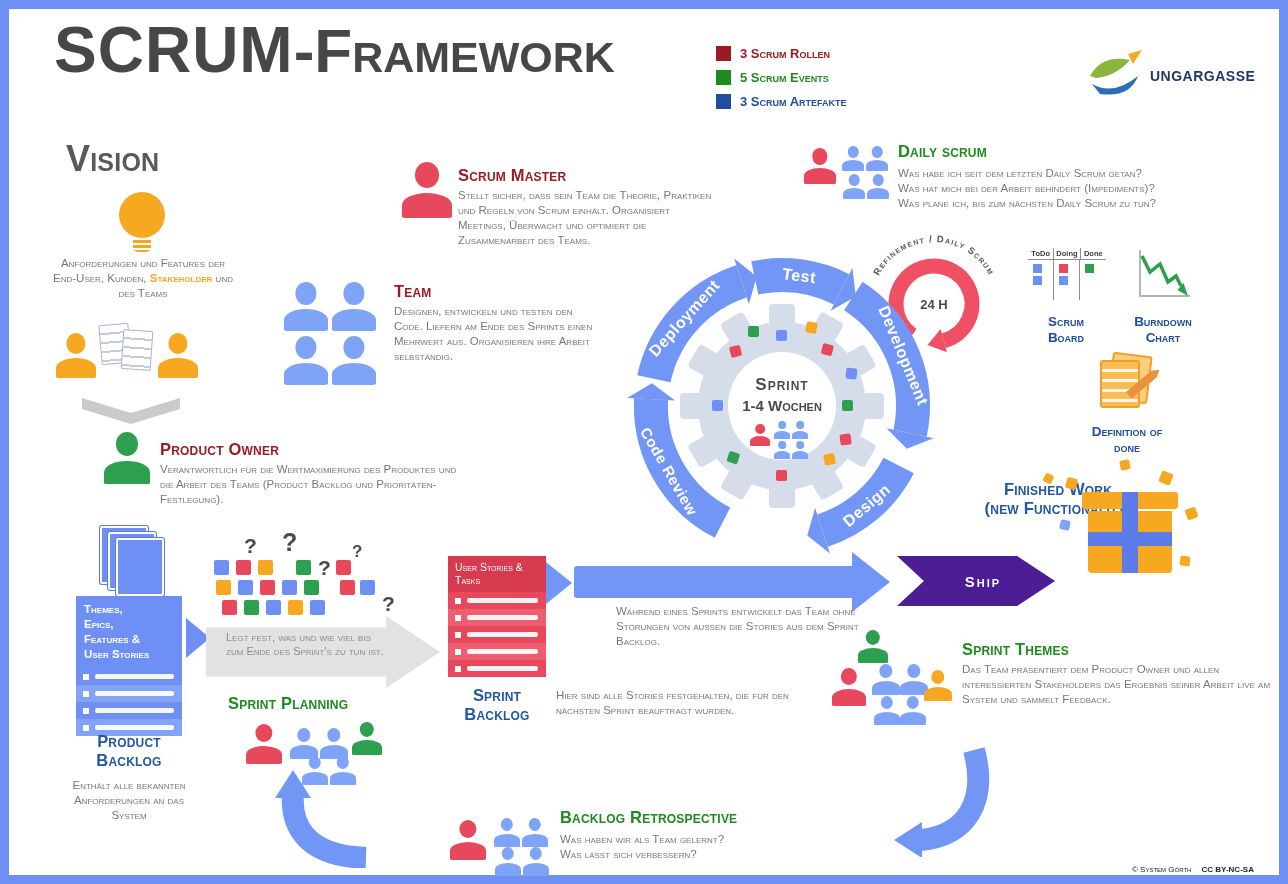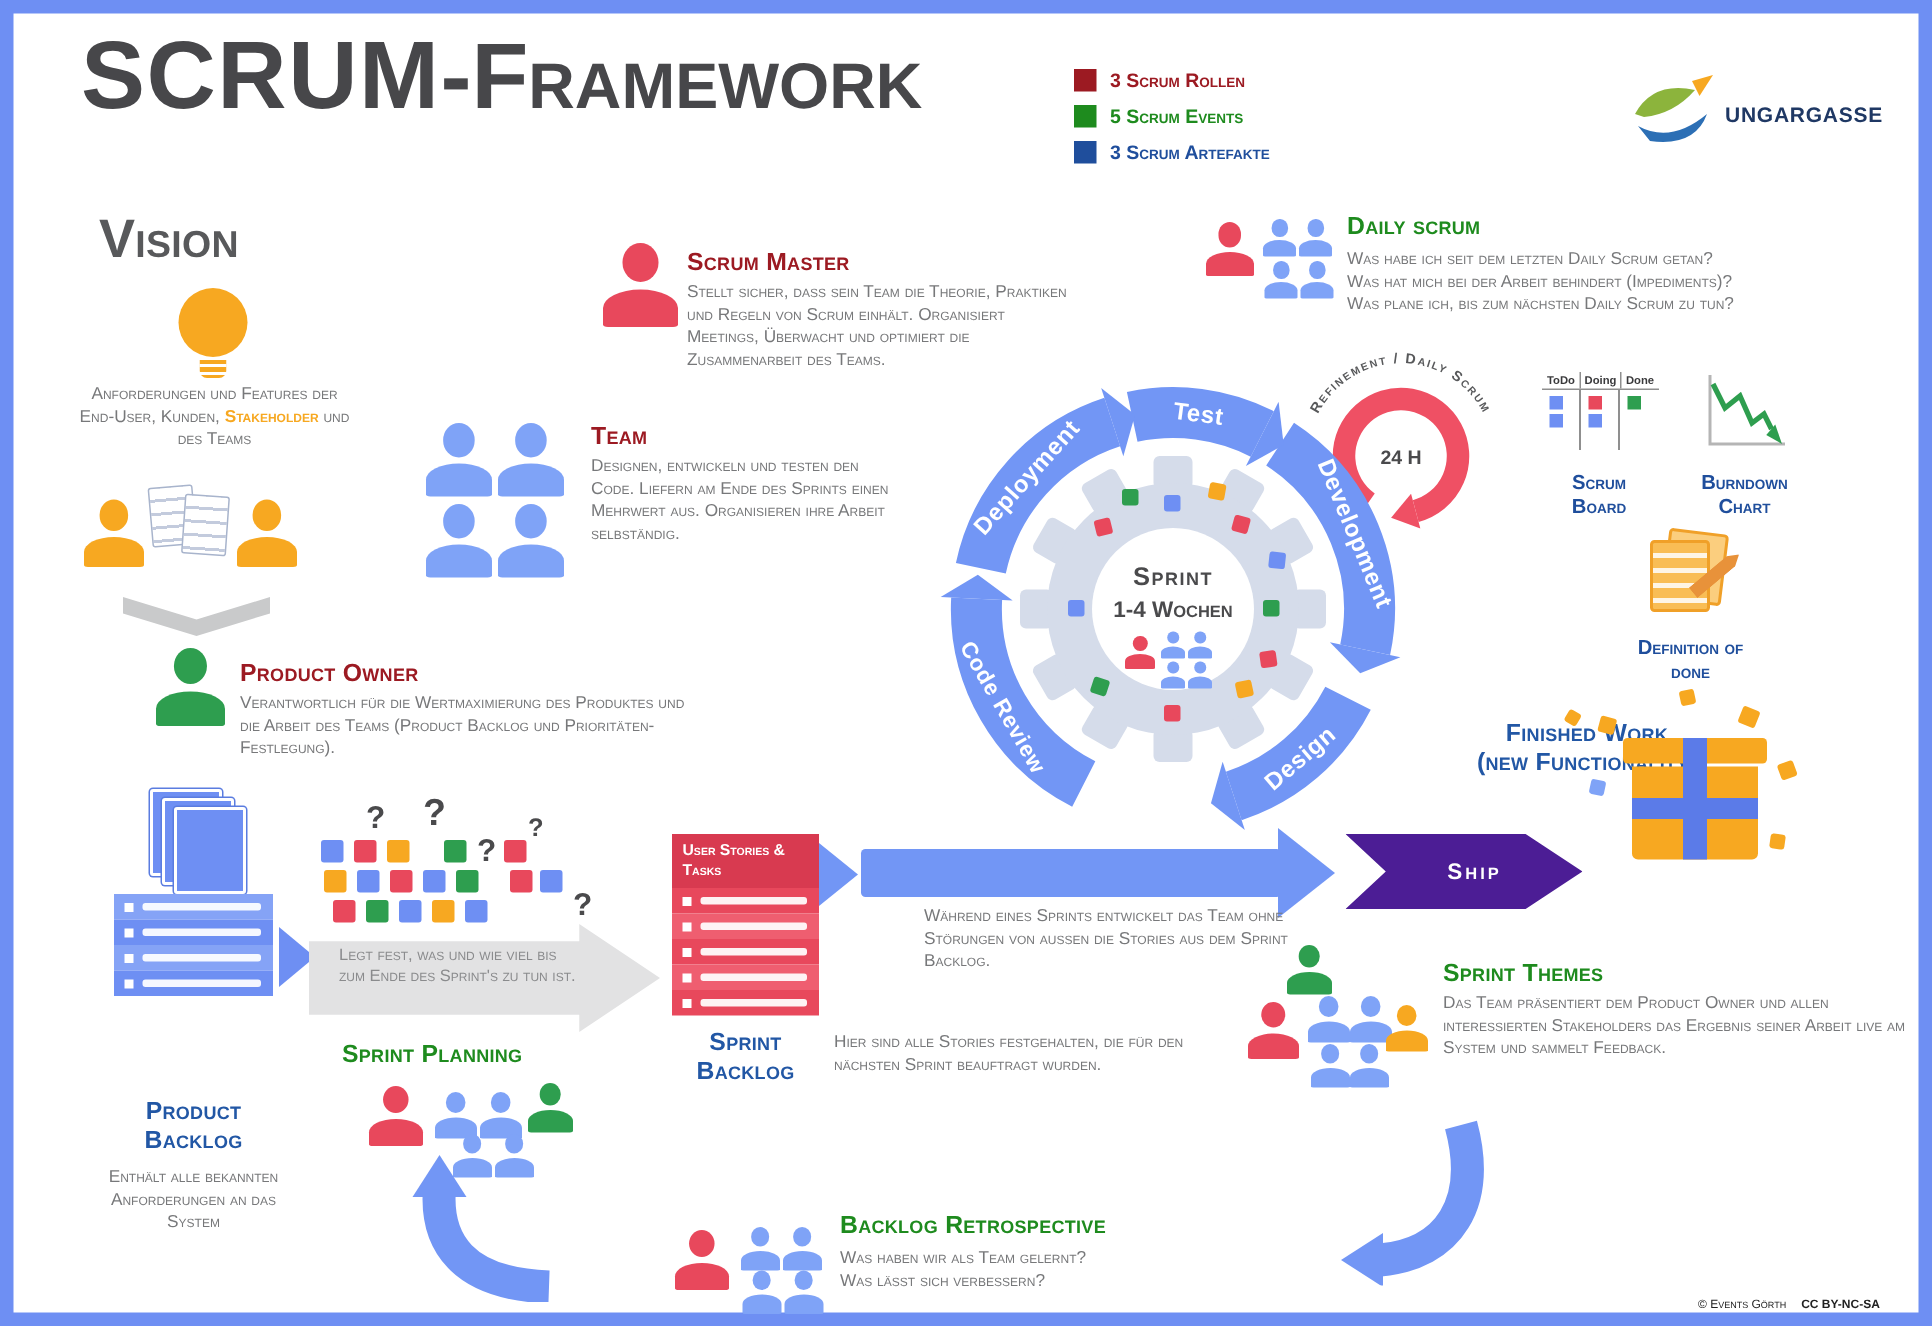--- a/index.html
+++ b/index.html
@@ -50,21 +50,21 @@
   .pbbox{position:absolute;left:76px;top:596px;width:106px;font-variant:small-caps}
   .pbhead{background:#6E8FF3;color:#fff;font-weight:bold;font-size:11.5px;line-height:1.3;padding:6px 8px}
   .pbhead span{display:block}
   .lrow{height:17px;position:relative;background:#6E8FF3}
   .lrow:nth-child(odd){background:#85A3F6}
   .lrow::before{content:"";position:absolute;left:7px;top:6px;width:6px;height:6px;background:#fff}
   .lrow::after{content:"";position:absolute;left:19px;top:6px;right:8px;height:5px;background:rgba(255,255,255,.93);border-radius:2px}
 
   
   .sbbox{position:absolute;left:448px;top:556px;width:98px;font-variant:small-caps}
-  .sbhead{background:#D83A50;color:#fff;font-weight:bold;font-size:10.5px;line-height:1.25;padding:5px 7px}
+  .sbhead{background:#D83A50;color:#fff;font-weight:normal;font-size:10.5px;line-height:1.25;padding:5px 7px}
   .rrow{height:17px;position:relative;background:#E8485C}
   .rrow:nth-child(odd){background:#EF5E70}
   .rrow::before{content:"";position:absolute;left:7px;top:6px;width:6px;height:6px;background:#fff}
   .rrow::after{content:"";position:absolute;left:19px;top:6px;right:8px;height:5px;background:rgba(255,255,255,.93);border-radius:2px}
 
   
   .gray-arrow{position:absolute;left:206px;top:616px;width:234px;height:72px;background:#E2E2E3;
       clip-path:polygon(0 16%,77% 16%,77% 0,100% 50%,77% 100%,77% 84%,0 84%)}
   .gray-arrow-text{position:absolute;left:20px;top:14px;width:164px;font-size:11px;line-height:1.3;color:#8A8B8D;font-variant:small-caps}
   .tri-r{position:absolute;width:0;height:0}
@@ -305,20 +305,26 @@
   <span class="sq" style="left:1160px;top:472px;width:12px;height:12px;background:#F7A821;transform:rotate(22deg)"></span>
   <span class="sq" style="left:1186px;top:508px;width:11px;height:11px;background:#F7A821;transform:rotate(-20deg)"></span>
   <span class="sq" style="left:1060px;top:520px;width:10px;height:10px;background:#7FA3F7;transform:rotate(12deg)"></span>
   <span class="sq" style="left:1044px;top:474px;width:9px;height:9px;background:#F7A821;transform:rotate(30deg)"></span>
   <span class="sq" style="left:1180px;top:556px;width:10px;height:10px;background:#F7A821;transform:rotate(8deg)"></span>
 
   <div class="stackdoc" style="left:100px;top:526px"></div>
   <div class="stackdoc" style="left:108px;top:532px"></div>
   <div class="stackdoc" style="left:116px;top:538px"></div>
   <div class="pbbox">
+    <div class="pbhead">
+      <span>Themes,</span>
+      <span>Epics,</span>
+      <span>Features &amp;</span>
+      <span>User Stories</span>
+    </div>
     <div class="lrow"></div>
     <div class="lrow"></div>
     <div class="lrow"></div>
     <div class="lrow"></div>
   </div>
   <div class="tri-r" style="left:186px;top:618px;border-left:24px solid #6E8FF3;border-top:20px solid transparent;border-bottom:20px solid transparent"></div>
   <div class="h h-blue" style="left:76px;top:732px;width:106px;text-align:center">Product Backlog</div>
   <div class="txt" style="left:56px;top:778px;width:146px;text-align:center">Enthält alle bekannten Anforderungen an das System</div>
 
   <span class="qm" style="left:244px;top:534px">?</span>
@@ -391,16 +397,16 @@
   <div class="person" style="left:522px;top:818px;width:26px;height:29px;color:#7FA3F7"></div>
   <div class="person" style="left:495px;top:847px;width:26px;height:29px;color:#7FA3F7"></div>
   <div class="person" style="left:523px;top:847px;width:26px;height:29px;color:#7FA3F7"></div>
   <div class="h h-green" style="left:560px;top:808px">Backlog Retrospective</div>
   <div class="txt" style="left:560px;top:832px;width:300px">
     <div>Was haben wir als Team gelernt?</div>
     <div>Was lässt sich verbessern?</div>
   </div>
 
   <div class="footer">
-    <span>© Events Görth</span><b>CC BY-NC-SA</b>
+    <span>© System Görth</span><b>CC BY-NC-SA</b>
   </div>
 
 </div>
 
 </body></html>

